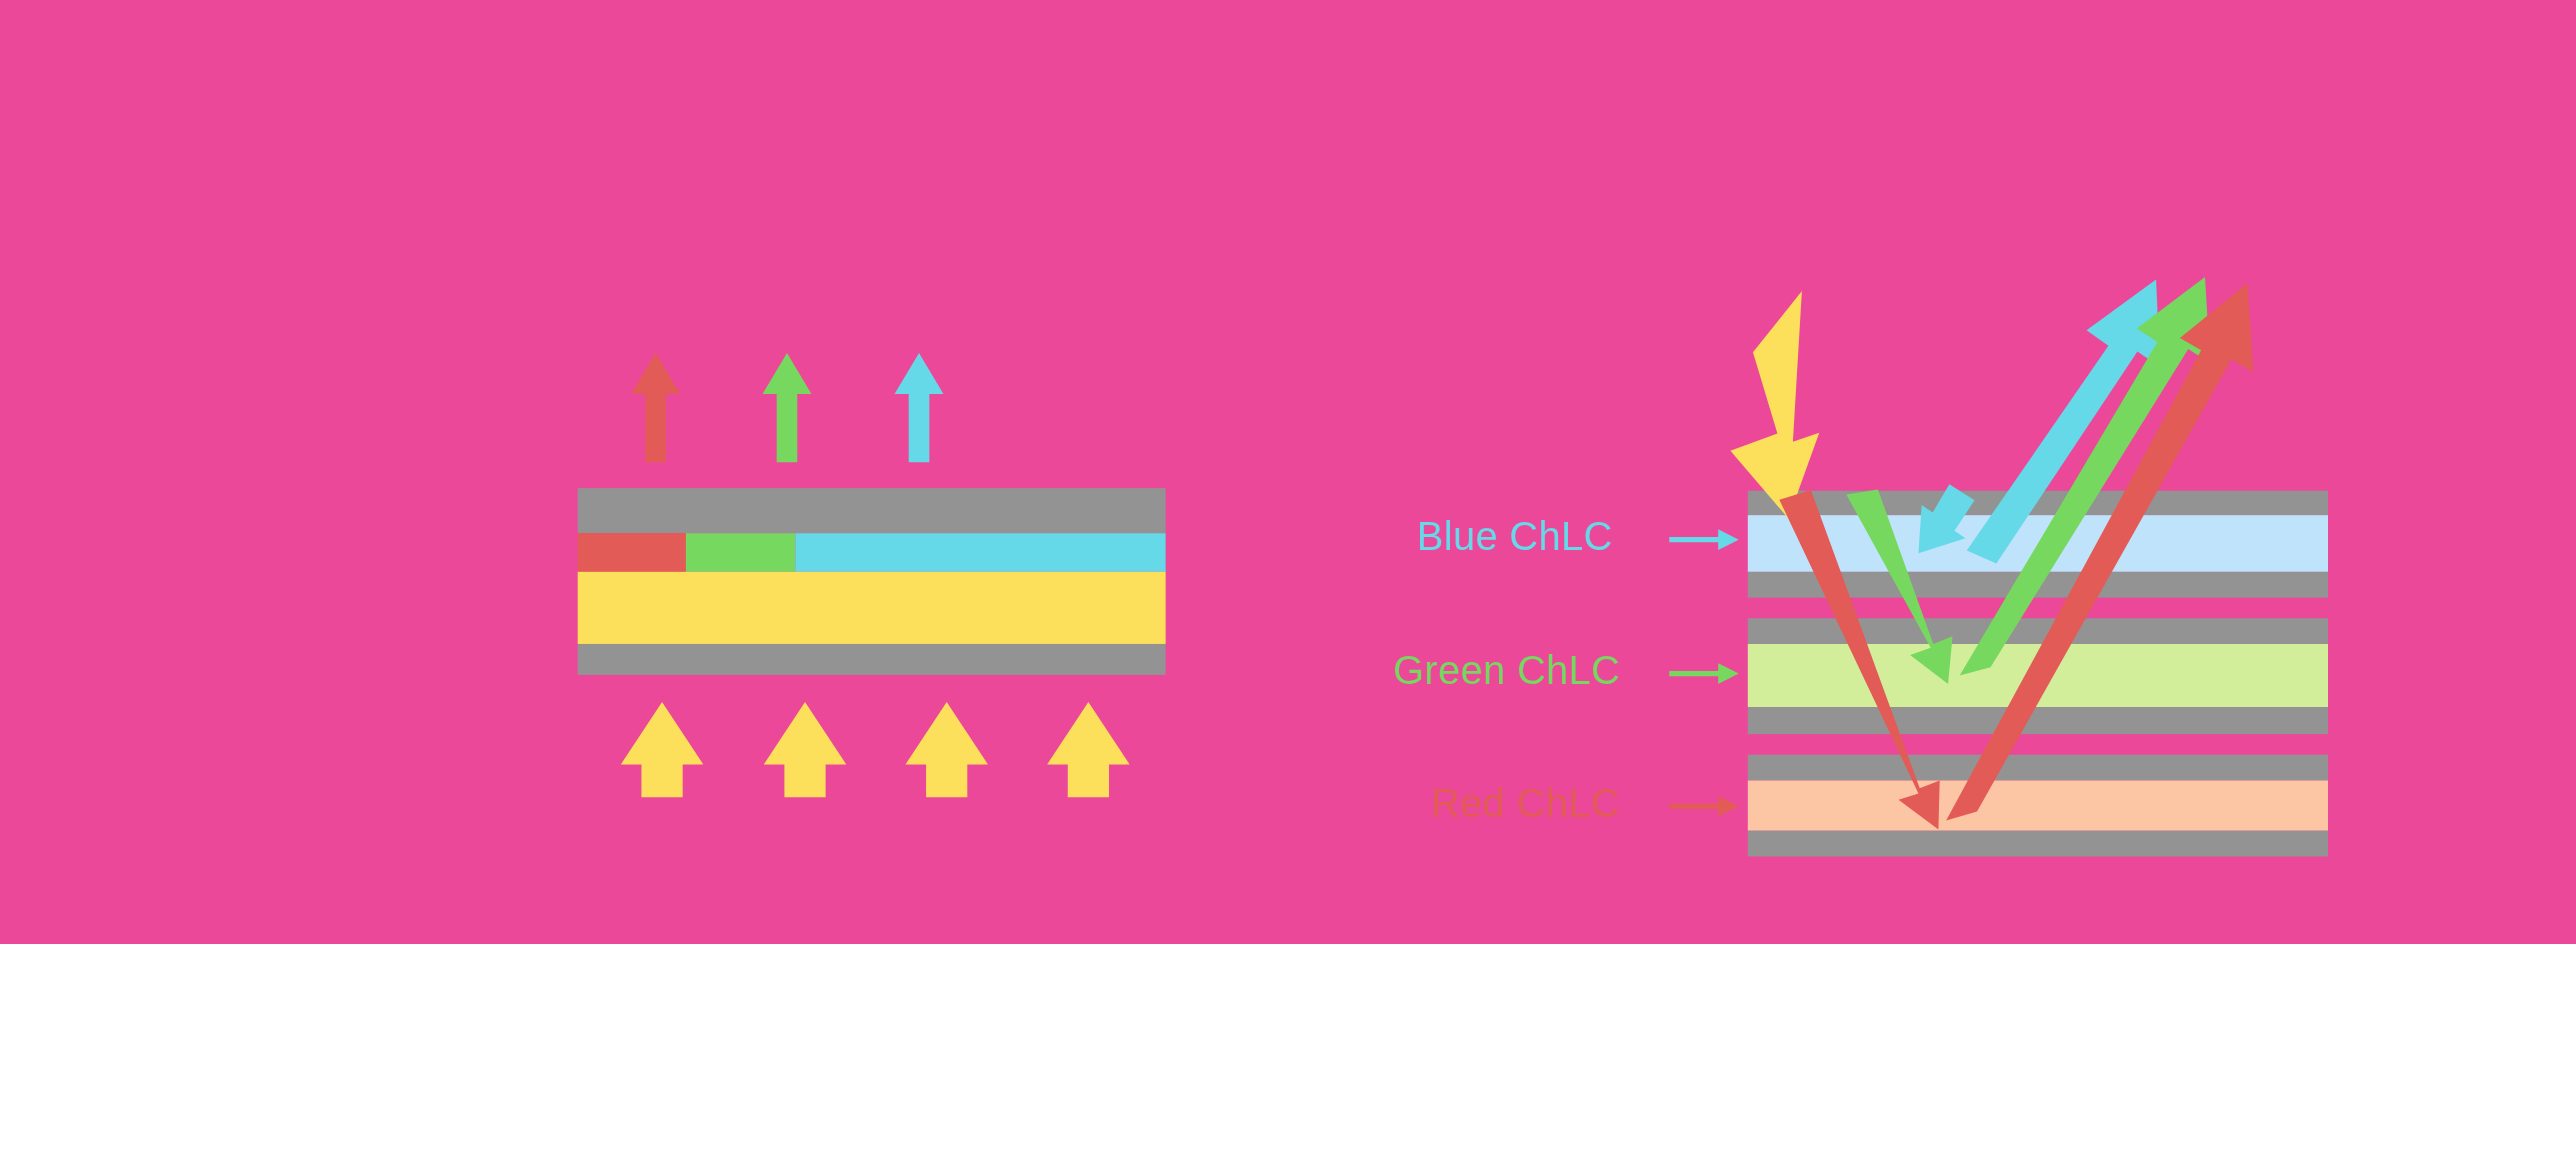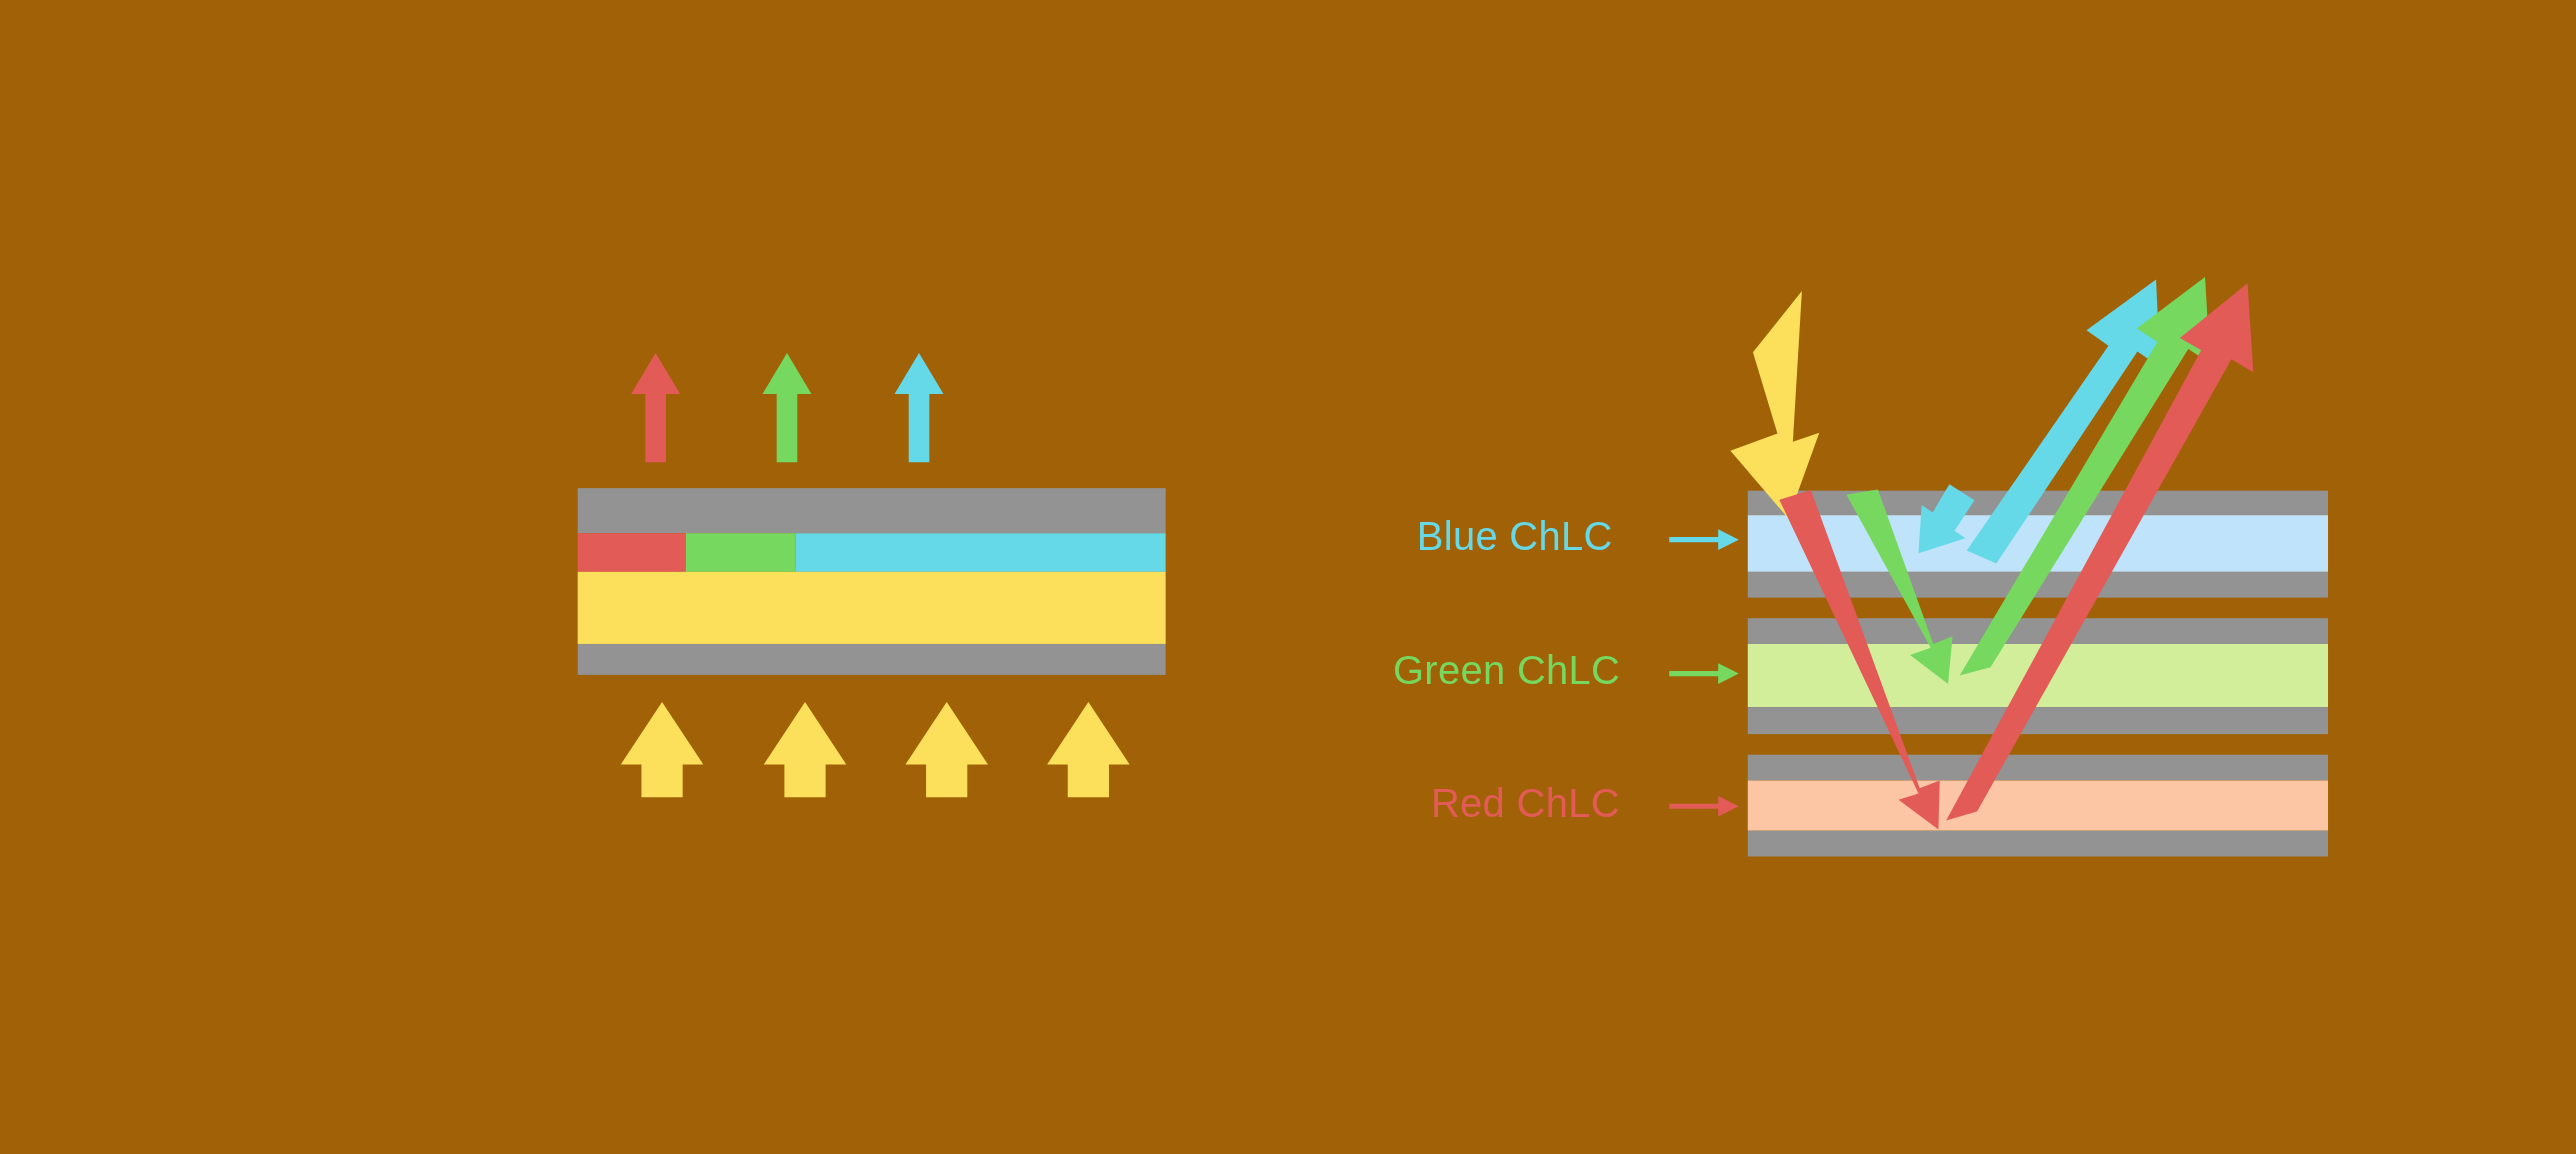--- a/index.html
+++ b/index.html
@@ -9,22 +9,22 @@
   }
   body {
     width: 2576px;
     height: 1154px;
     font-family: "Liberation Sans", sans-serif;
     overflow: hidden;
   }
   #figure-root {
     position: relative;
     width: 2576px;
-    height: 1154px;
-    background: #a16207;
+    height: 944px;
+    background: #ec4899;
   }
   #figure-svg {
     position: absolute;
     left: 0;
     top: 0;
     width: 2576px;
     height: 1154px;
     display: block;
   }
   .label-text {

